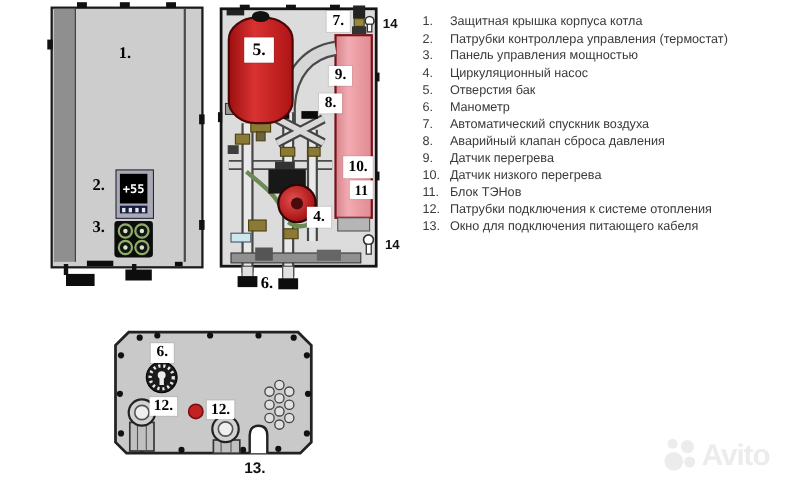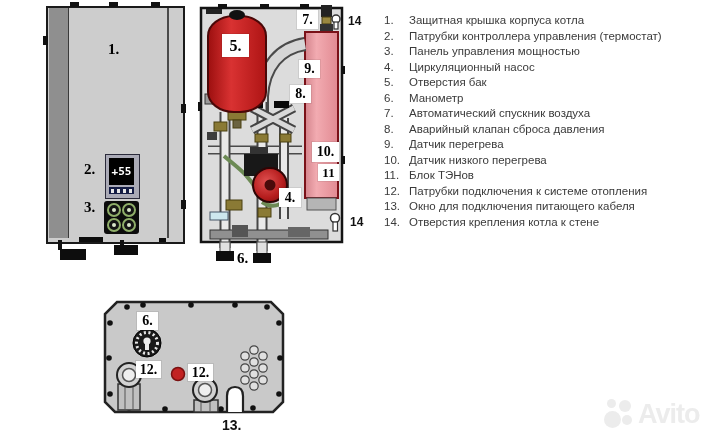--- a/index.html
+++ b/index.html
@@ -337,24 +337,20 @@
       <span class="legend-text">Блок ТЭНов</span>
     </div>
     <div class="legend-row">
       <span class="legend-num">12.</span>
       <span class="legend-text">Патрубки подключения к системе отопления</span>
     </div>
     <div class="legend-row">
       <span class="legend-num">13.</span>
       <span class="legend-text">Окно для подключения питающего кабеля</span>
     </div>
-    <div class="legend-row">
-      <span class="legend-num">14.</span>
-      <span class="legend-text">Отверстия крепления котла к стене</span>
-    </div>
   </div>
 
   <div id="watermark">
     <div class="wm-logo">
       <span class="wm-c" style="left:0;top:13px;width:17px;height:17px;"></span>
       <span class="wm-c" style="left:3px;top:1px;width:9px;height:9px;"></span>
       <span class="wm-c" style="left:15px;top:2px;width:12px;height:12px;"></span>
       <span class="wm-c" style="left:18px;top:17px;width:10px;height:10px;"></span>
     </div>
     <span class="wm-text">Avito</span>

